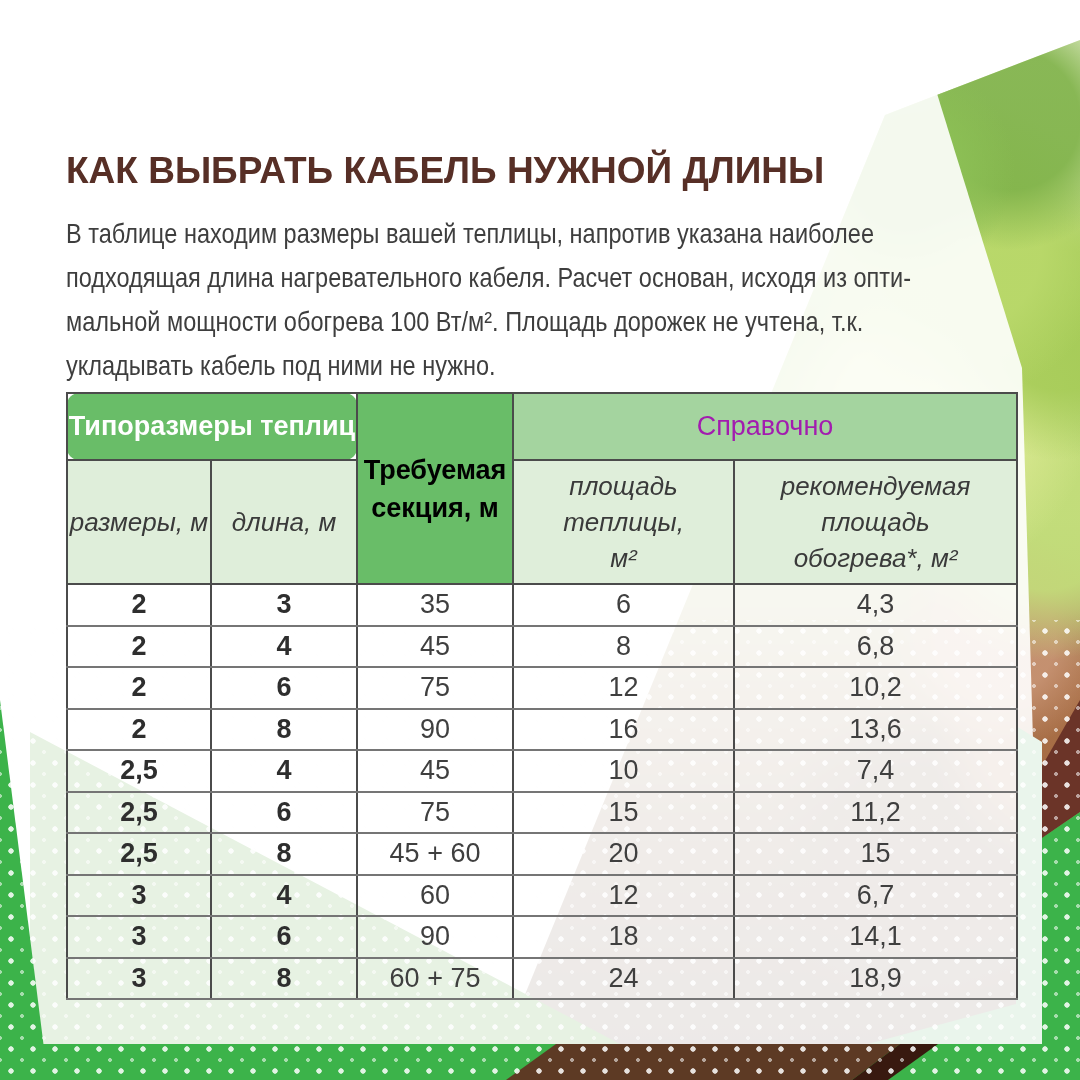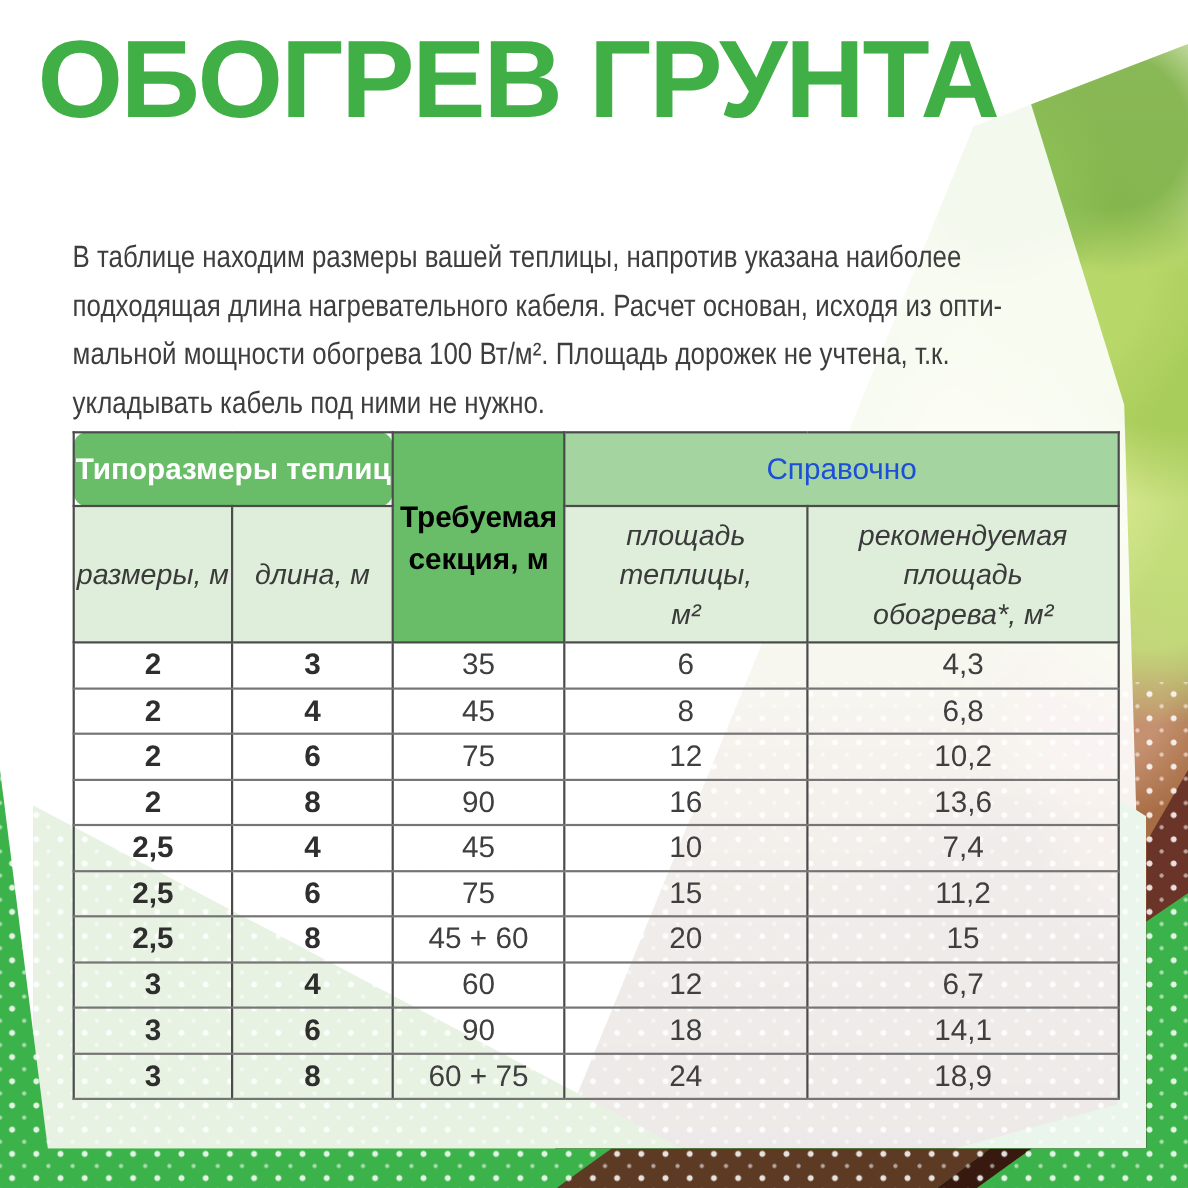--- a/index.html
+++ b/index.html
@@ -85,21 +85,21 @@
   }
   table.grid th,table.grid td{
     border:2px solid #4b4b4b;
     font-family:"Liberation Sans",sans-serif;
     text-align:center;vertical-align:middle;
     padding:0;
   }
   table.grid td{border-top-color:#757575;border-bottom-color:#757575;}
   th.group-sizes{background:#69bd68;color:#ffffff;font-size:27px;font-weight:bold;
     text-align:left;padding-left:22px;height:65px;border-radius:12px;}
-  th.group-ref{background:#a4d49f;color:#1d4ed8;font-size:27px;font-weight:normal;margin-left:20px;}
+  th.group-ref{background:#a4d49f;color:#a21caf;font-size:27px;font-weight:normal;margin-left:20px;}
   th.req{background:#69bd68;color:#000000;font-size:27px;font-weight:bold;
     white-space:pre-line;line-height:38px;}
   th.sub{background:#dfeeda;color:#3a3a3a;font-size:26px;font-weight:normal;
     white-space:pre-line;line-height:36px;height:122px;font-style:italic;}
   table.grid td{background:transparent;font-size:27px;color:#3f3f3f;height:39.5px;}
   table.grid td.b{font-weight:bold;color:#2e2e2e;}
 </style>
 </head>
 <body>
 
@@ -110,21 +110,21 @@
   <div class="abs pale-tri"></div>
   <div class="abs left-wedge"></div>
   <div class="abs mint-stripe"></div>
   <div class="abs maroon-stripe"></div>
   <div class="abs green-corner"></div>
   <div class="abs band"></div>
   <div class="abs band-brown"></div>
   <div class="abs band-darkbrown"></div>
   <div class="abs dots"></div>
 
-  <div class="abs title">ОБОГРЕВ ГРУНТА</div>
+  <div class="abs subtitle">КАК ВЫБРАТЬ КАБЕЛЬ НУЖНОЙ ДЛИНЫ</div>
 
   <div class="abs intro">
     <div>В таблице находим размеры вашей теплицы, напротив указана наиболее</div>
     <div>подходящая длина нагревательного кабеля. Расчет основан, исходя из опти-</div>
     <div>мальной мощности обогрева 100 Вт/м². Площадь дорожек не учтена, т.к.</div>
     <div>укладывать кабель под ними не нужно.</div>
   </div>
 
   <table class="grid">
     <colgroup>

